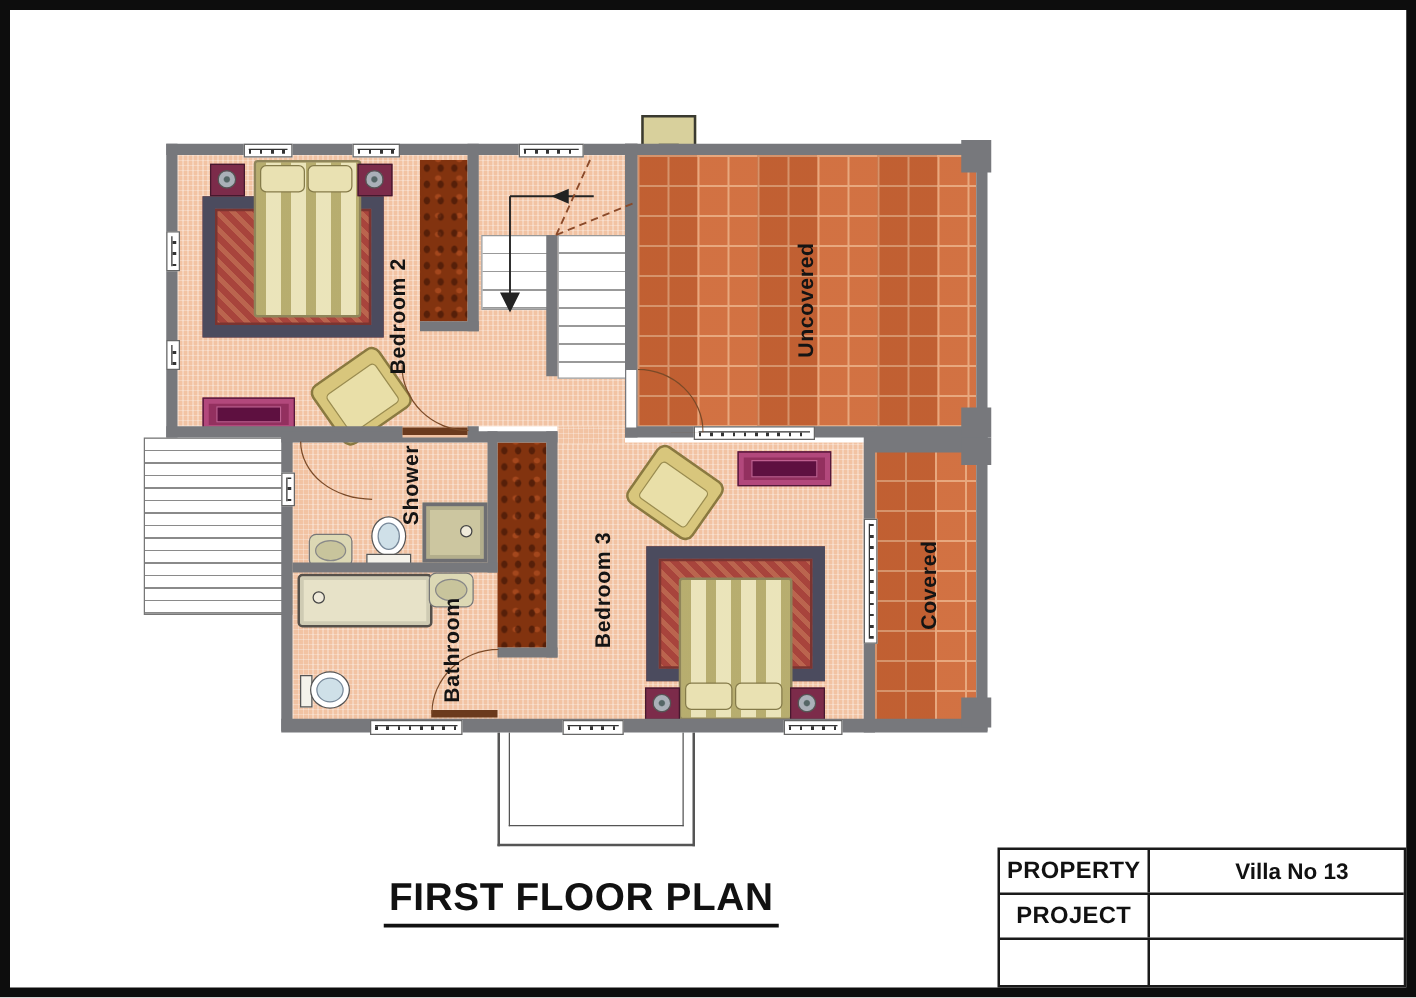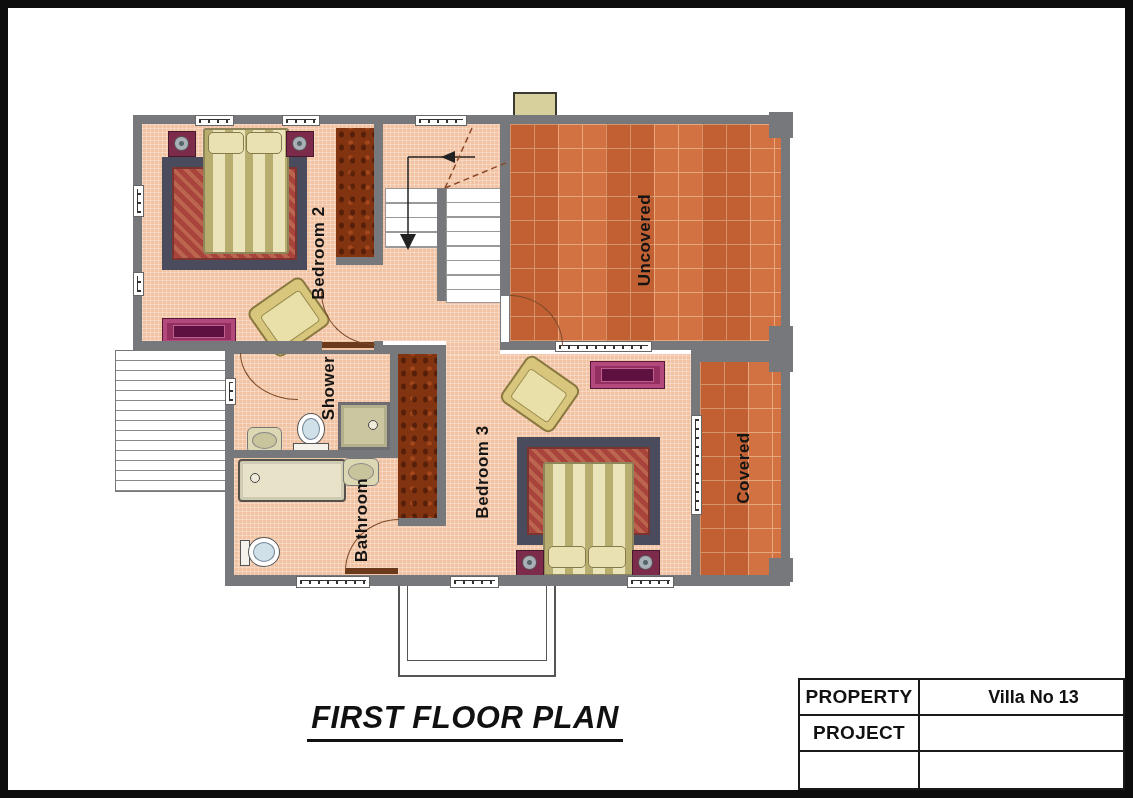--- a/index.html
+++ b/index.html
@@ -79,21 +79,21 @@
   .balc{position:absolute;z-index:1;background:#fff;
       border-left:2px solid #555;border-right:2px solid #555;border-bottom:2px solid #555;}
   .balc-in{position:absolute;left:7px;right:7px;top:0;bottom:14px;
       border-left:1.5px solid #555;border-right:1.5px solid #555;border-bottom:1.5px solid #555;}
   .acbox{position:absolute;z-index:5;background:#d8d09c;border:2px solid #3a3a30;}
   .acbox::after{content:"";position:absolute;left:50%;bottom:1px;width:16px;height:4px;transform:translateX(-50%);background:#33332a;}
 
   
   #plan-title{position:absolute;left:285px;top:700px;width:360px;text-align:center;z-index:20;}
   #plan-title span{display:inline-block;font-weight:bold;font-size:31px;color:#111;
-      letter-spacing:.5px;border-bottom:3px solid #111;padding:0 4px 3px 4px;font-style:italic;}
+      letter-spacing:.5px;border-bottom:3px solid #111;padding:0 4px 3px 4px;}
   #tblock{position:absolute;left:798px;top:678px;width:327px;height:112px;z-index:20;
       background:#fff;border:2px solid #1a1a1a;display:grid;grid-template-rows:1fr 1fr 1fr;box-sizing:border-box;}
   .trow{display:grid;grid-template-columns:120px 1fr;border-bottom:2px solid #1a1a1a;}
   .trow:last-child{border-bottom:none;grid-template-columns:120px 101px 1fr;}
   .tcell{display:flex;align-items:center;justify-content:center;border-right:2px solid #1a1a1a;
       font-weight:bold;color:#111;}
   .tcell:last-child{border-right:none;padding-left:24px;}
   .tlabel{font-size:19px;letter-spacing:.3px;}
   .tvalue{font-size:18px;}
   .tsmall{font-size:17px;}

